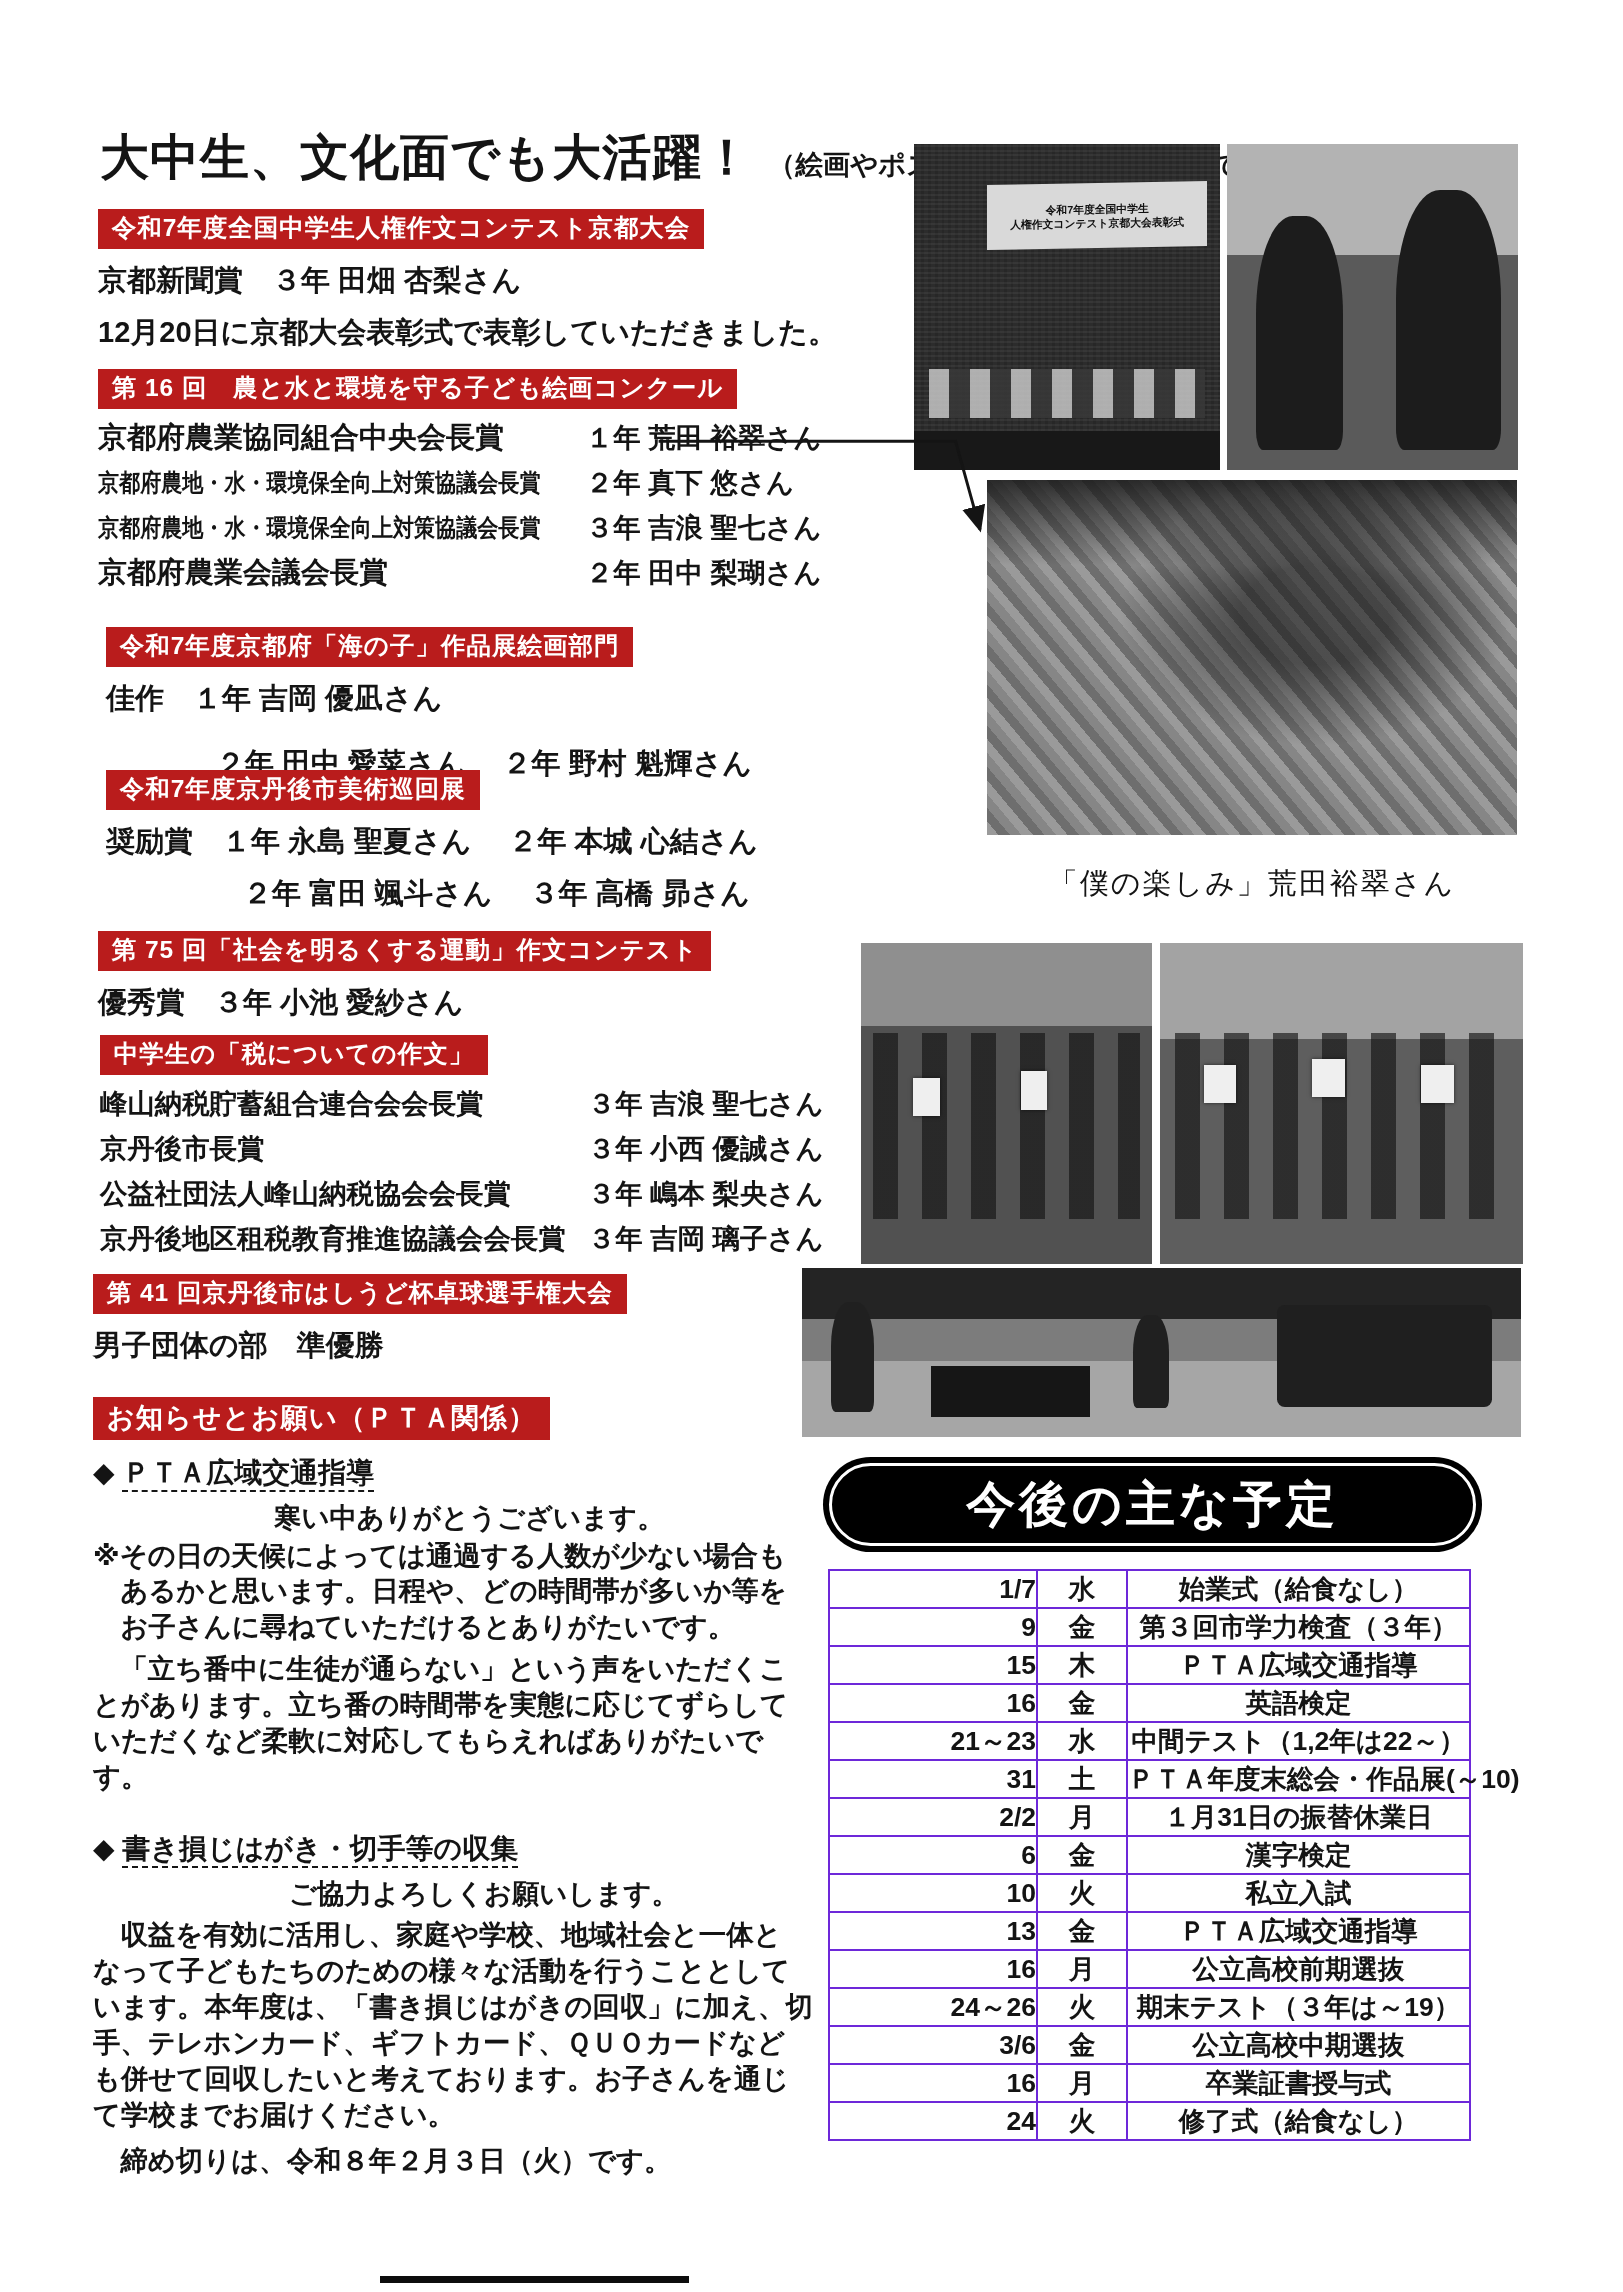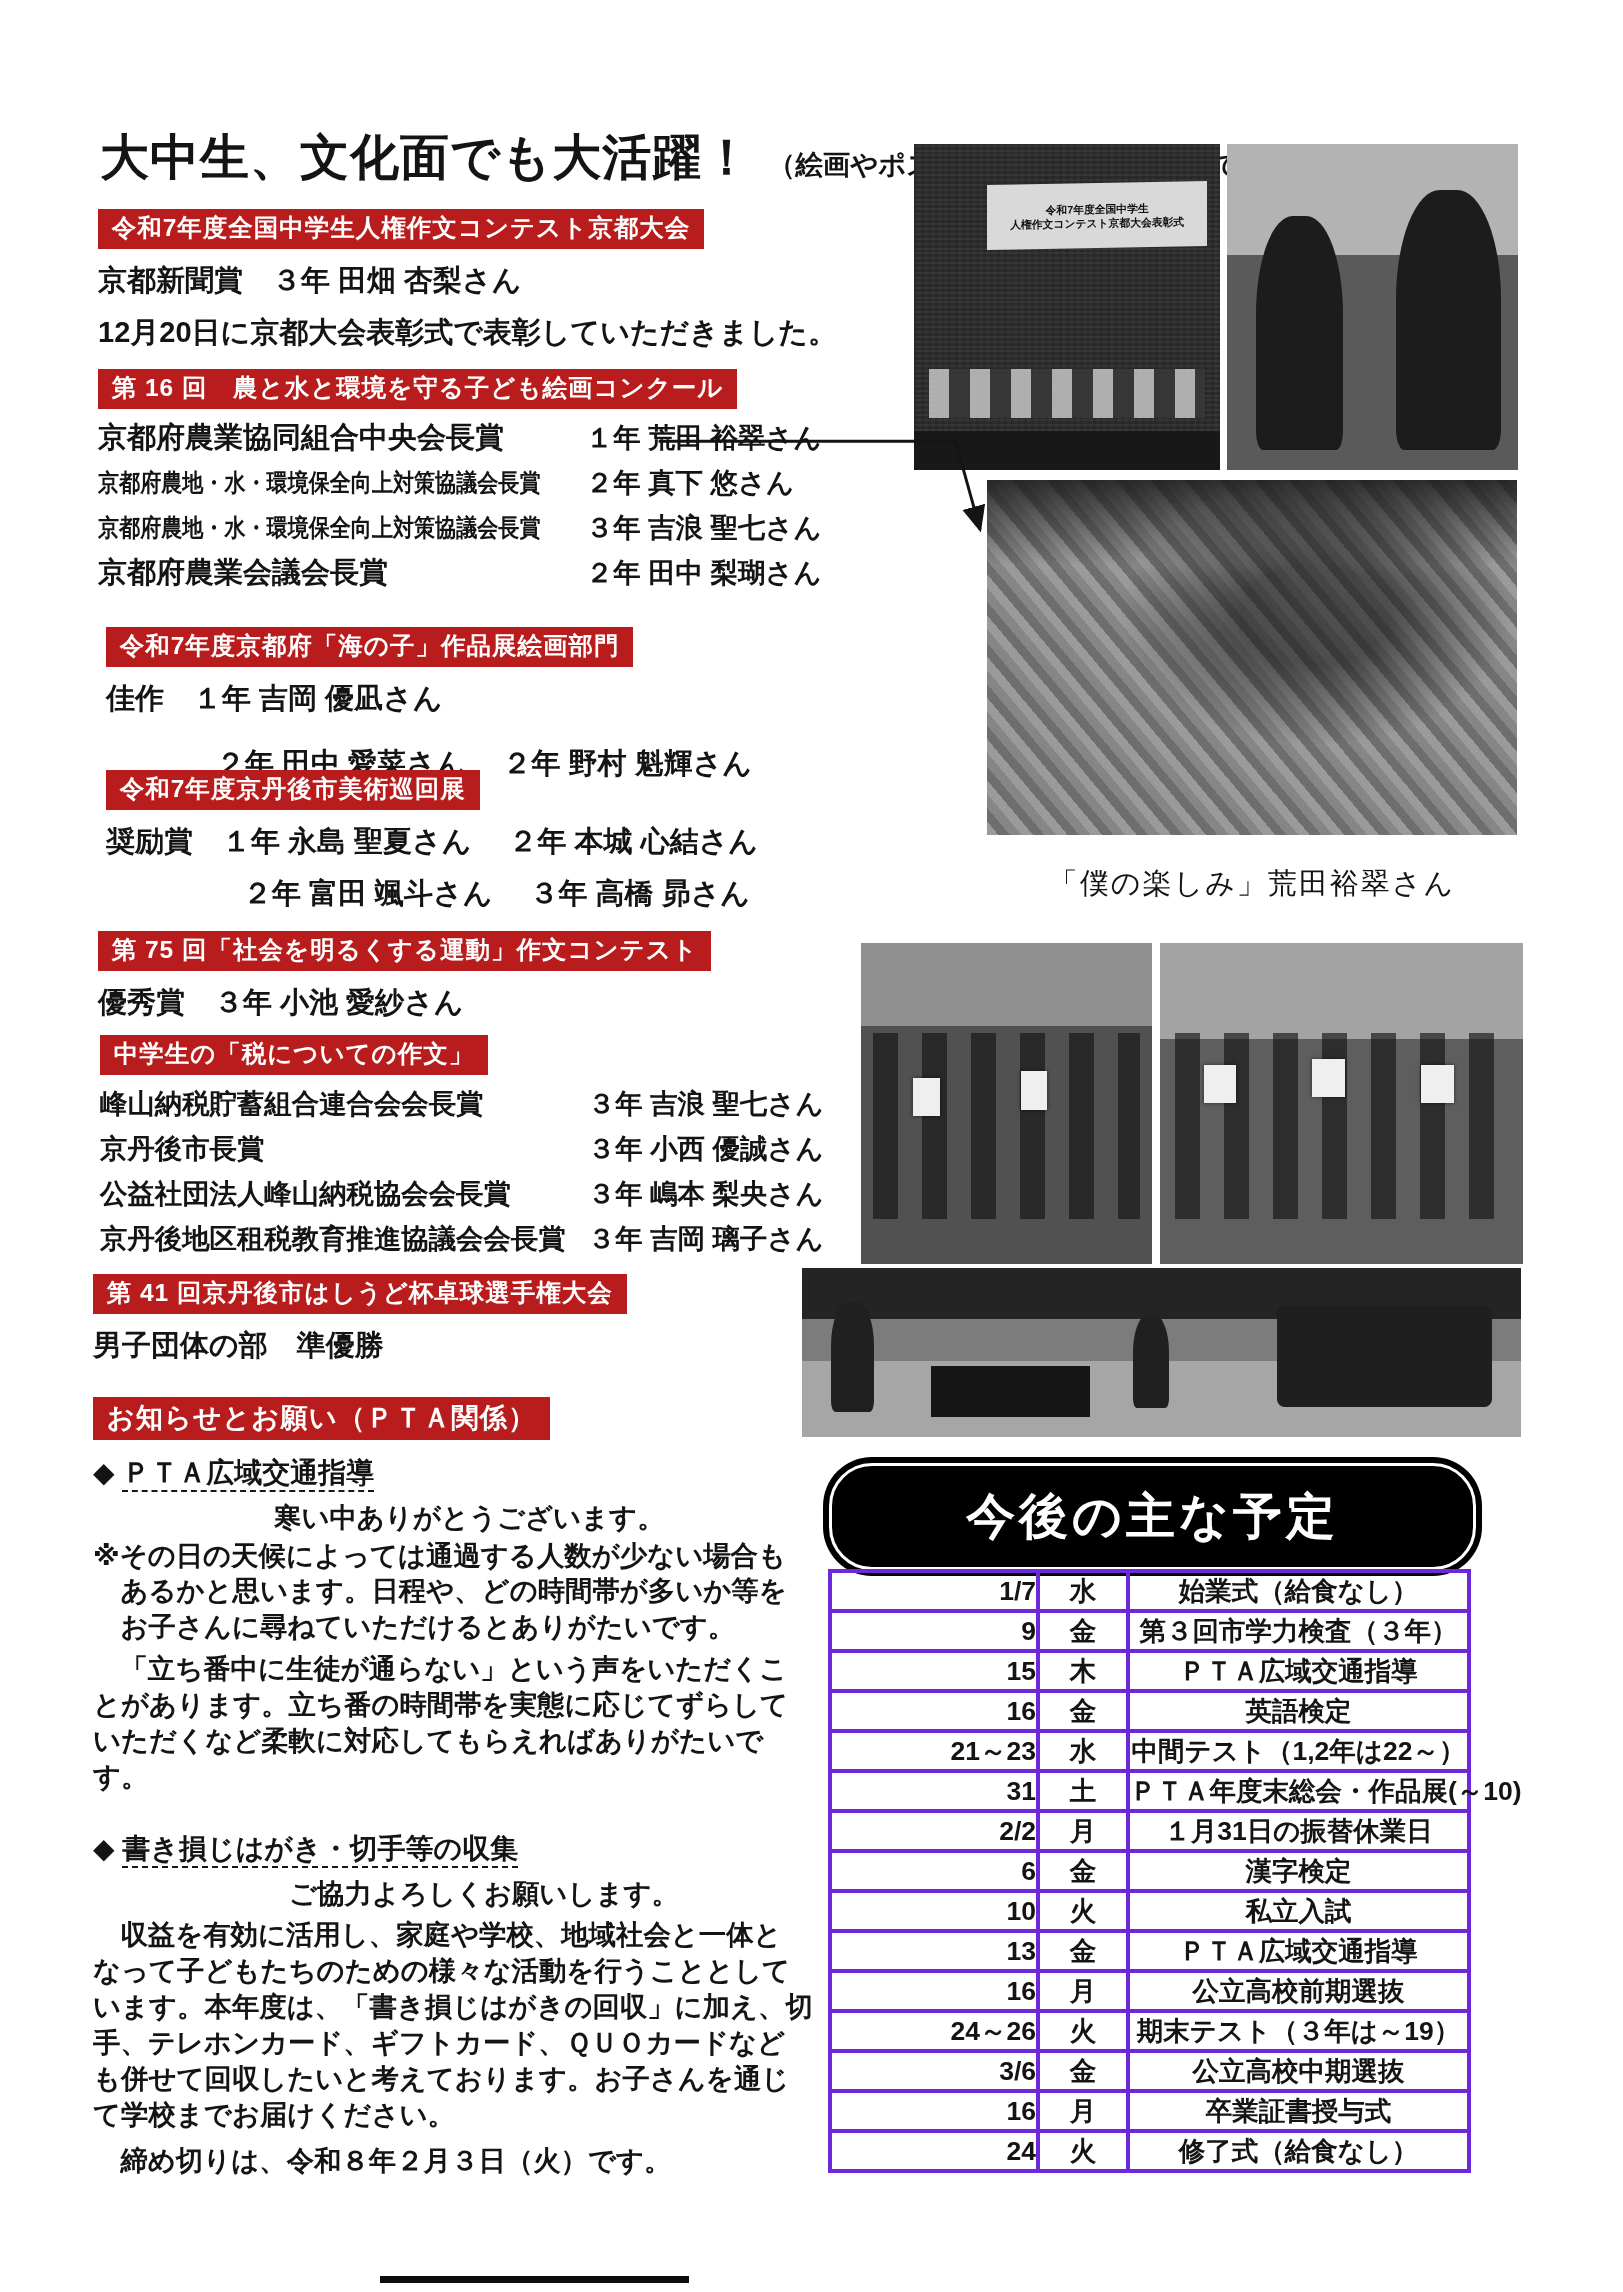--- a/index.html
+++ b/index.html
@@ -83,36 +83,36 @@
   .gym-fig { position: absolute; background: #202020; border-radius: 40% 40% 10% 10%; }
 
   .caption {
     position: absolute; left: 987px; top: 864px; width: 530px; text-align: center;
     font-family: "Liberation Serif", "DejaVu Serif", serif;
     font-size: 29px; font-weight: 500; letter-spacing: 2px; white-space: nowrap;
   }
 
   
   .sched-banner {
-    position: absolute; left: 823px; top: 1457px; width: 659px; height: 119px;
+    position: absolute; left: 823px; top: 1457px; width: 659px; height: 95px;
     background: #000; border-radius: 49px;
     display: flex; align-items: center; justify-content: center;
   }
   .sched-banner::before {
     content: ""; position: absolute; inset: 5.9px;
     border: 3.9px solid #fff; border-radius: 43px;
   }
   .sched-banner .bt { position: relative; color: #fff; font-size: 49px; font-weight: 800; letter-spacing: 3.9px; white-space: nowrap; }
 
   table.sched {
     position: absolute; left: 828px; top: 1569px; width: 643px;
     border-collapse: collapse; table-layout: fixed;
   }
   table.sched td {
-    border: 4px solid #6d28d9; height: 34px; font-size: 26.5px; font-weight: 600;
+    border: 2px solid #6d28d9; height: 34px; font-size: 26.5px; font-weight: 600;
     padding: 0; white-space: nowrap; overflow: visible;
   }
   td.c-date { width: 208px; text-align: right; padding-right: 11.8px; }
   td.c-day  { width: 90px;  text-align: center; }
   td.c-event{ text-align: center; padding-left: 11.8px; }
 
   .overlay { position: absolute; left: 0; top: 0; pointer-events: none; }
   .artifact { position: absolute; background: #0d0d0d; }
 </style>
 </head>

